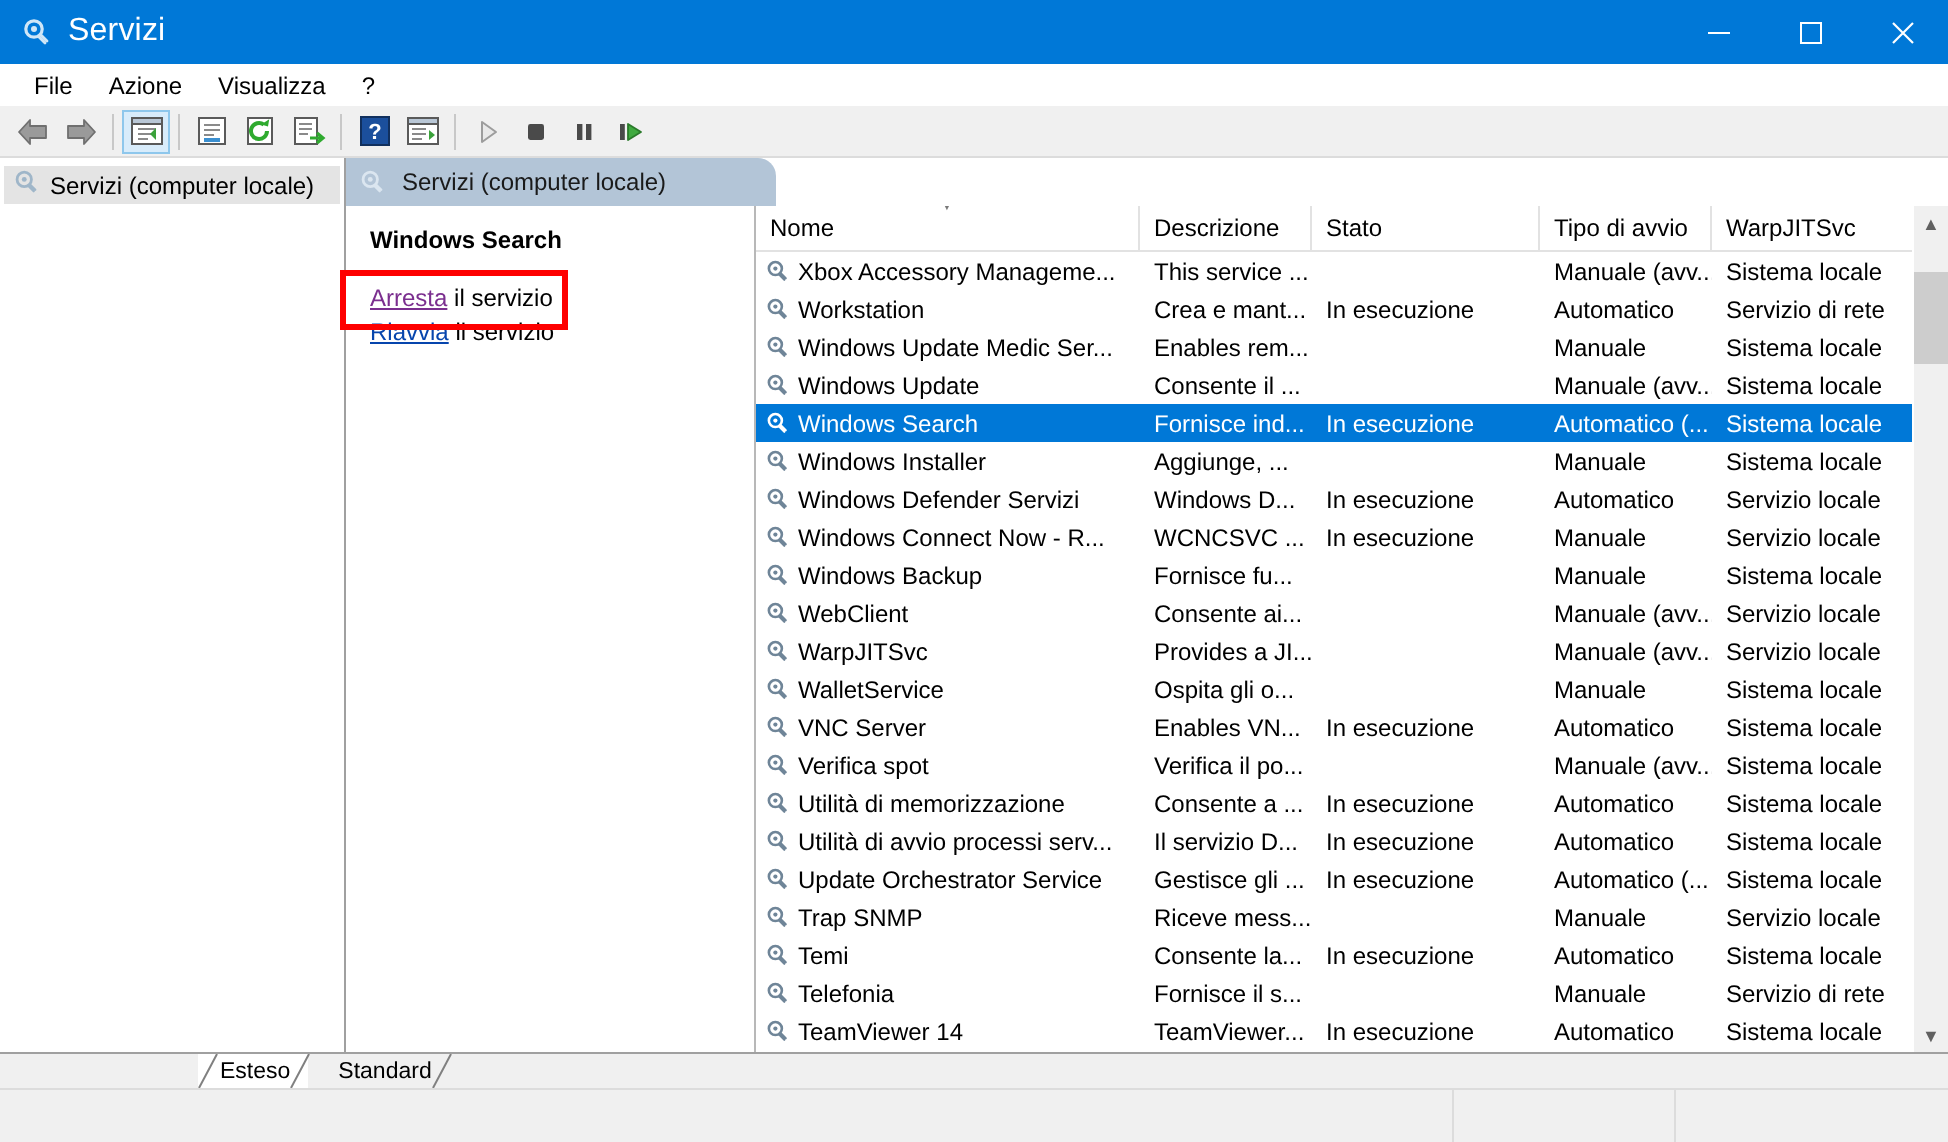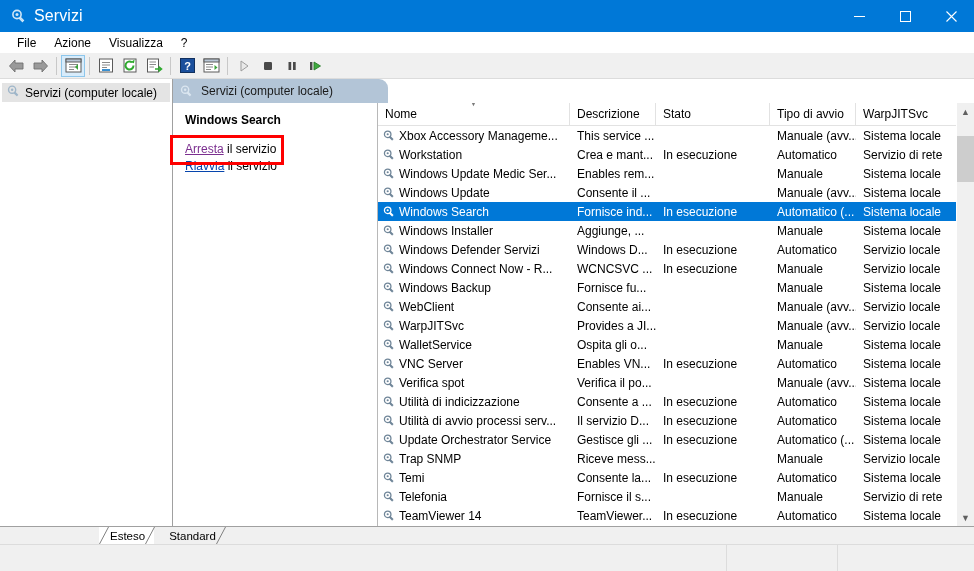--- a/index.html
+++ b/index.html
@@ -515,21 +515,21 @@
               </div>
               <div class="row">
                 <div class="c name" style="width:192px">
                   <span>
                     <svg width="13" height="13" viewBox="0 0 16 16" style="display:block;">
                       <circle cx="7" cy="6.5" r="4" fill="none" stroke="#6f8598" stroke-width="1.6"></circle>
                       <circle cx="7" cy="6.5" r="1.3" fill="#6f8598"></circle>
                       <path d="M10.2 9.3 l3.2 3.2 M9.3 10.2 l3.2 3.2" stroke="#6f8598" stroke-width="1.3" stroke-linecap="round"></path>
                     </svg>
                   </span>
-                  <span class="nm">Utilità di indicizzazione</span>
+                  <span class="nm">Utilità di memorizzazione</span>
                 </div>
                 <div class="c" style="width:86px">Consente a ...</div>
                 <div class="c" style="width:114px">In esecuzione</div>
                 <div class="c" style="width:86px">Automatico</div>
                 <div class="c" style="width:100px">Sistema locale</div>
               </div>
               <div class="row">
                 <div class="c name" style="width:192px">
                   <span>
                     <svg width="13" height="13" viewBox="0 0 16 16" style="display:block;">

